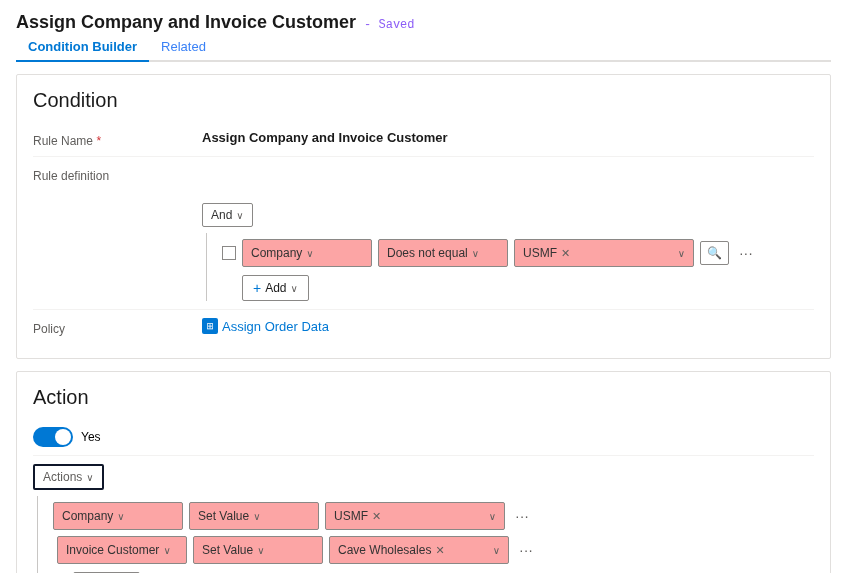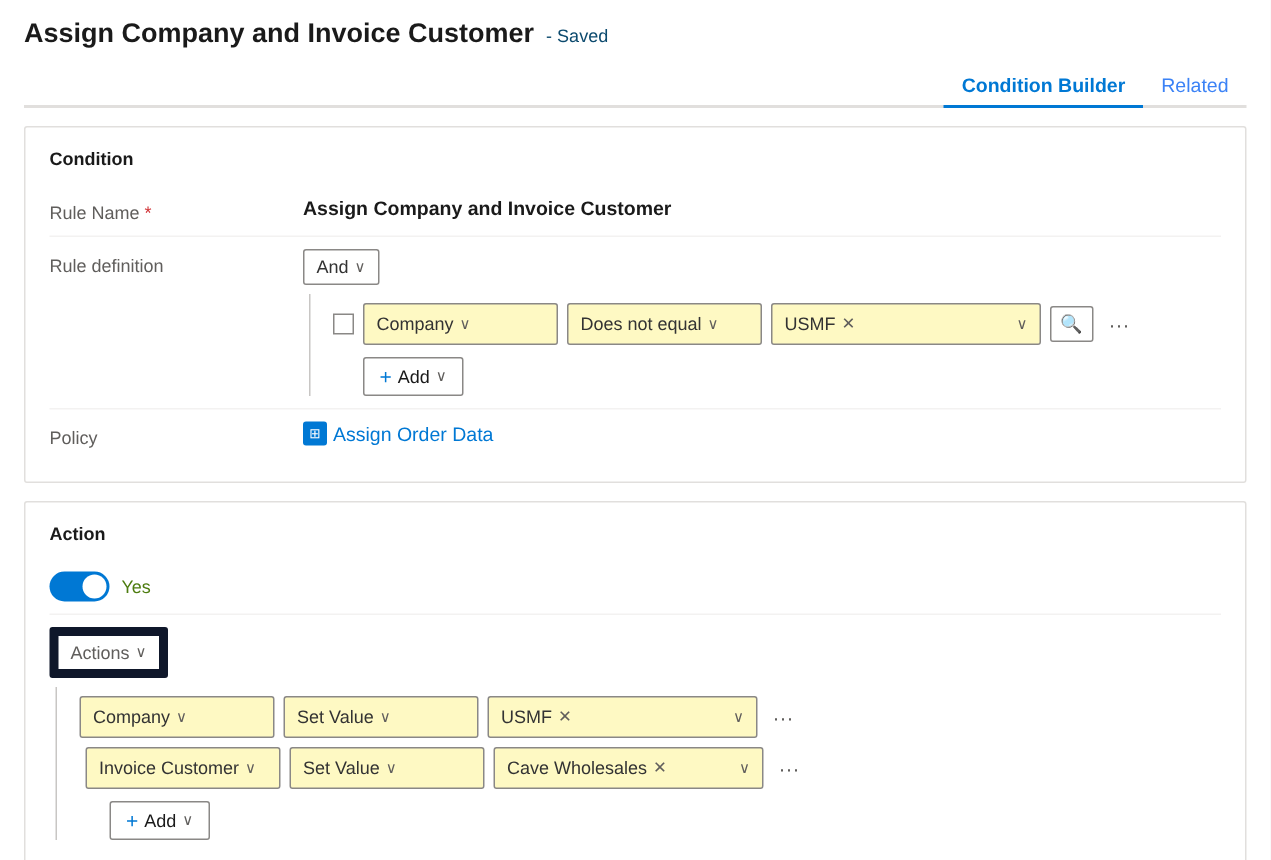--- a/index.html
+++ b/index.html
@@ -1,57 +1,57 @@
 <!DOCTYPE html>
 <html><head>
   <meta charset="utf-8">
   <style>
     * { box-sizing: border-box; margin: 0; padding: 0; }
     body { font-family: 'Segoe UI', Tahoma, Geneva, Verdana, sans-serif; font-size: 13px; color: #333; background: #f3f2f1; }
     .page { background: #fff; width: 847px; min-height: 573px; padding: 12px 16px; }
     .page-title { font-size: 18px; font-weight: 600; color: #1a1a1a; display: flex; align-items: center; gap: 8px; }
-    .saved-label { font-size: 12px; color: #0c4a6e; font-weight: normal; }
+    .saved-label { font-size: 12px; color: #8b5cf6; font-weight: normal; font-family: Liberation Mono, monospace; }
     .page-subtitle { font-size: 12px; color: #605e5c; margin-top: 2px; }
-    .tabs { display: flex; gap: 0; margin-top: 10px; border-bottom: 2px solid #e1dfdd; justify-content: flex-end; }
+    .tabs { display: flex; gap: 0; border-bottom: 2px solid #e1dfdd; }
     .tab { padding: 6px 12px; font-size: 13px; cursor: pointer; color: #3b82f6; border-bottom: 2px solid transparent; margin-bottom: -2px; }
     .tab.active { color: #0078d4; border-bottom: 2px solid #0078d4; font-weight: 600; }
     .section { background: #fff; border: 1px solid #e1dfdd; margin-top: 12px; padding: 14px 16px; border-radius: 2px; }
-    .section-title { font-size: 12px; font-weight: 700; color: #1a1a1a; margin-bottom: 10px; }
+    .section-title { font-size: 20px; font-weight: 400; color: #1a1a1a; margin-bottom: 10px; }
     .form-row { display: flex; align-items: flex-start; padding: 8px 0; border-bottom: 1px solid #f3f2f1; gap: 39px; }
     .form-row:last-child { border-bottom: none; }
     .form-label { width: 130px; color: #605e5c; font-size: 12px; padding-top: 4px; flex-shrink: 0; }
     .form-label .required { color: #d13438; }
     .form-value { flex: 1; display: flex; align-items: center; flex-wrap: wrap; gap: 6px; }
     .rule-name-text { font-size: 13px; font-weight: 600; color: #1a1a1a; }
     .dropdown-arrow { font-size: 10px; color: #605e5c; }
     .condition-row { display: flex; align-items: center; gap: 6px; margin: 6px 0; padding-left: 20px; }
     .checkbox { width: 14px; height: 14px; border: 1px solid #8a8886; background: #fff; flex-shrink: 0; }
-    .select-box { display: flex; align-items: center; border: 1px solid #8a8886; border-radius: 2px; padding: 4px 8px; background: #fef9c3; cursor: pointer; font-size: 12px; gap: 4px; height: 28px; }
+    .select-box { display: flex; align-items: center; border: 1px solid #8a8886; border-radius: 2px; padding: 4px 8px; background: #fca5a5; cursor: pointer; font-size: 12px; gap: 4px; height: 28px; }
     .select-company { min-width: 130px; }
     .select-operator { min-width: 130px; }
     .select-value { min-width: 180px; display: flex; align-items: center; justify-content: space-between; }
-    .value-tag { display: flex; gap: 4px; color: #333; }
+    .value-tag { display: flex; align-items: center; gap: 4px; color: #333; }
     .value-tag-x { color: #605e5c; cursor: pointer; font-size: 11px; }
     .search-icon-btn { border: 1px solid #8a8886; border-radius: 2px; padding: 4px 6px; background: #fff; cursor: pointer; font-size: 12px; }
     .more-btn { color: #605e5c; cursor: pointer; font-size: 14px; padding: 2px 4px; }
     .add-button { display: flex; align-items: center; gap: 4px; border: 1px solid #8a8886; border-radius: 2px; padding: 4px 10px; background: #fff; cursor: pointer; font-size: 12px; color: #1a1a1a; margin-top: 8px; margin-left: 20px; }
     .add-button .plus { font-size: 14px; color: #0078d4; }
     .policy-link { color: #0078d4; cursor: pointer; text-decoration: none; display: flex; align-items: center; gap: 4px; font-size: 13px; }
     .policy-icon { width: 16px; height: 16px; background: #0078d4; border-radius: 2px; display: inline-flex; align-items: center; justify-content: center; color: #fff; font-size: 9px; }
     .toggle { display: flex; align-items: center; gap: 8px; }
     .toggle-switch { width: 40px; height: 20px; background: #0078d4; border-radius: 10px; cursor: pointer; position: relative; flex-shrink: 0; }
     .toggle-knob { width: 16px; height: 16px; background: #fff; border-radius: 50%; position: absolute; top: 2px; right: 2px; }
-    .toggle-label { font-size: 12px; color: #4d7c0f; }
+    .toggle-label { font-size: 12px; color: #000000; }
     .action-row { display: flex; align-items: center; gap: 6px; margin: 6px 0; }
     .and-dropdown { display: flex; align-items: center; border: 1px solid #8a8886; border-radius: 2px; padding: 4px 8px; background: #fff; cursor: pointer; font-size: 12px; gap: 4px; color: #333; }
     .rule-def-area { width: 100%; }
     .tree-container { display: flex; }
     .tree-line-v { width: 12px; border-left: 1px solid #c8c6c4; margin: 0 4px; flex-shrink: 0; }
     .tree-rows { flex: 1; }
-    .actions-dropdown { display: flex; align-items: center; border: 6px solid #0f172a; border-radius: 2px; padding: 4px 8px; background: #fff; cursor: pointer; font-size: 12px; gap: 4px; color: #605e5c; }
+    .actions-dropdown { display: flex; align-items: center; border: 2px solid #0f172a; border-radius: 2px; padding: 4px 8px; background: #fff; cursor: pointer; font-size: 12px; gap: 4px; color: #605e5c; }
     .form-label-two-line { display: flex; flex-direction: column; width: 130px; flex-shrink: 0; padding-top: 4px; }
     .form-label-two-line span { color: #605e5c; font-size: 12px; }
   </style>
 </head>
 <body>
 
 <div class="page">
 
   <div style="display:flex; align-items:baseline; gap:8px;">
     <span class="page-title">Assign Company and Invoice Customer</span>
@@ -71,21 +71,21 @@
         <span>Rule Name</span>
         <span class="required"> *</span>
       </div>
       <div class="form-value">
         <span class="rule-name-text">Assign Company and Invoice Customer</span>
       </div>
     </div>
 
     <div class="form-row">
       <div class="form-label">Rule definition</div>
-      <div class="form-value" style="flex-direction:column; align-items:flex-start;">
+      <div class="form-value" style="flex-direction:column; align-items:flex-start;margin-top:38px;">
         <div class="and-dropdown">
           <span>And</span>
           <span class="dropdown-arrow">∨</span>
         </div>
         <div class="rule-def-area">
           <div class="tree-container">
             <div class="tree-line-v"></div>
             <div class="tree-rows">
               <div class="condition-row" style="padding-left:0;">
                 <div class="checkbox"></div>

